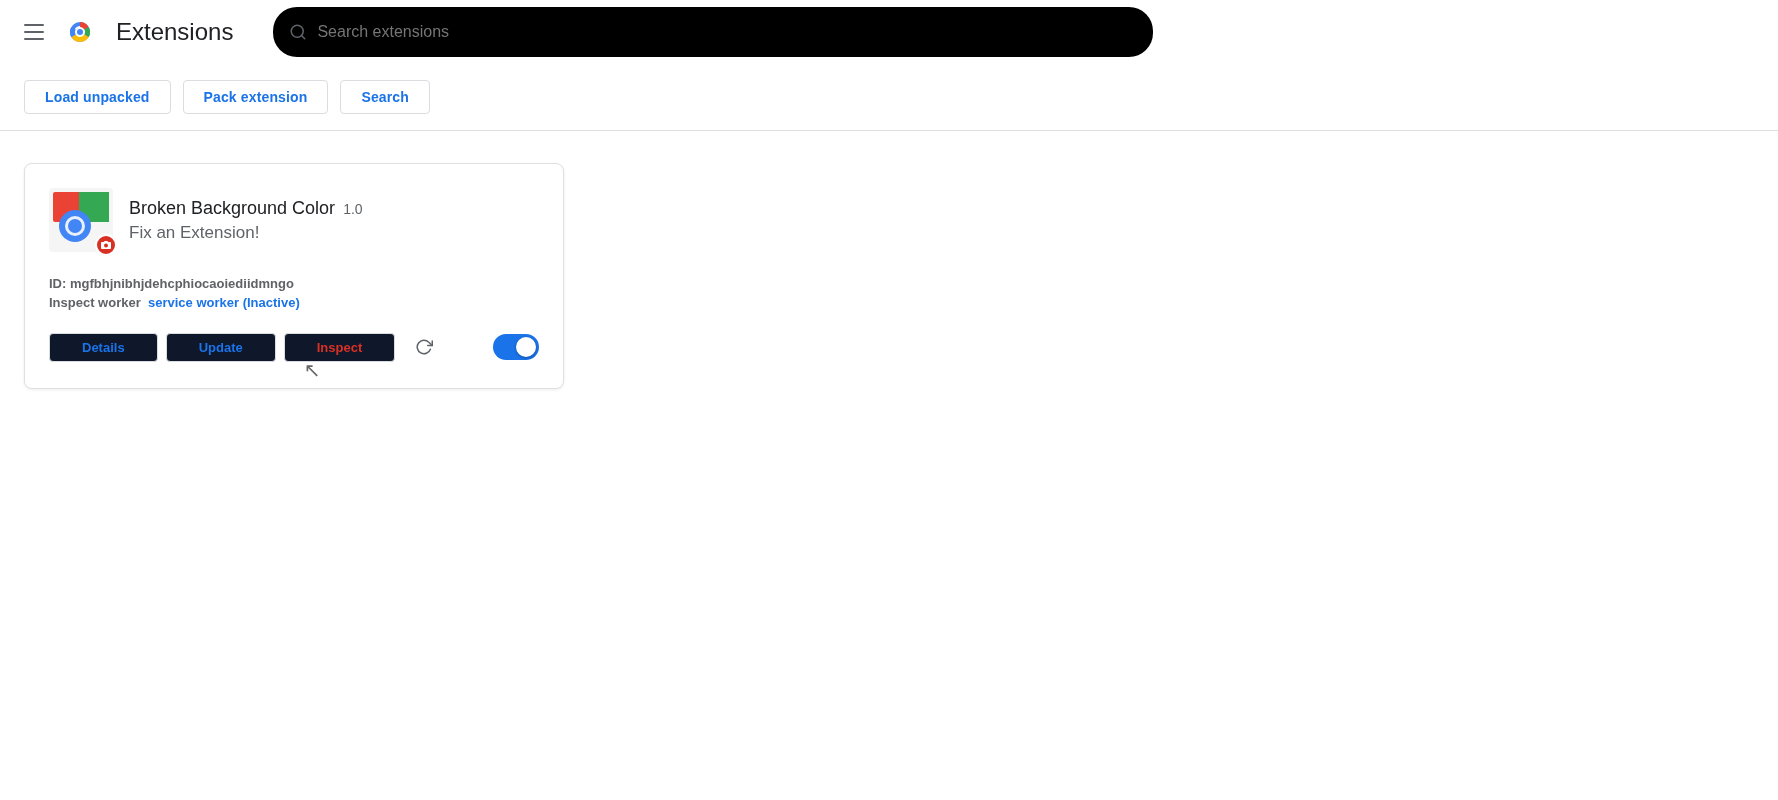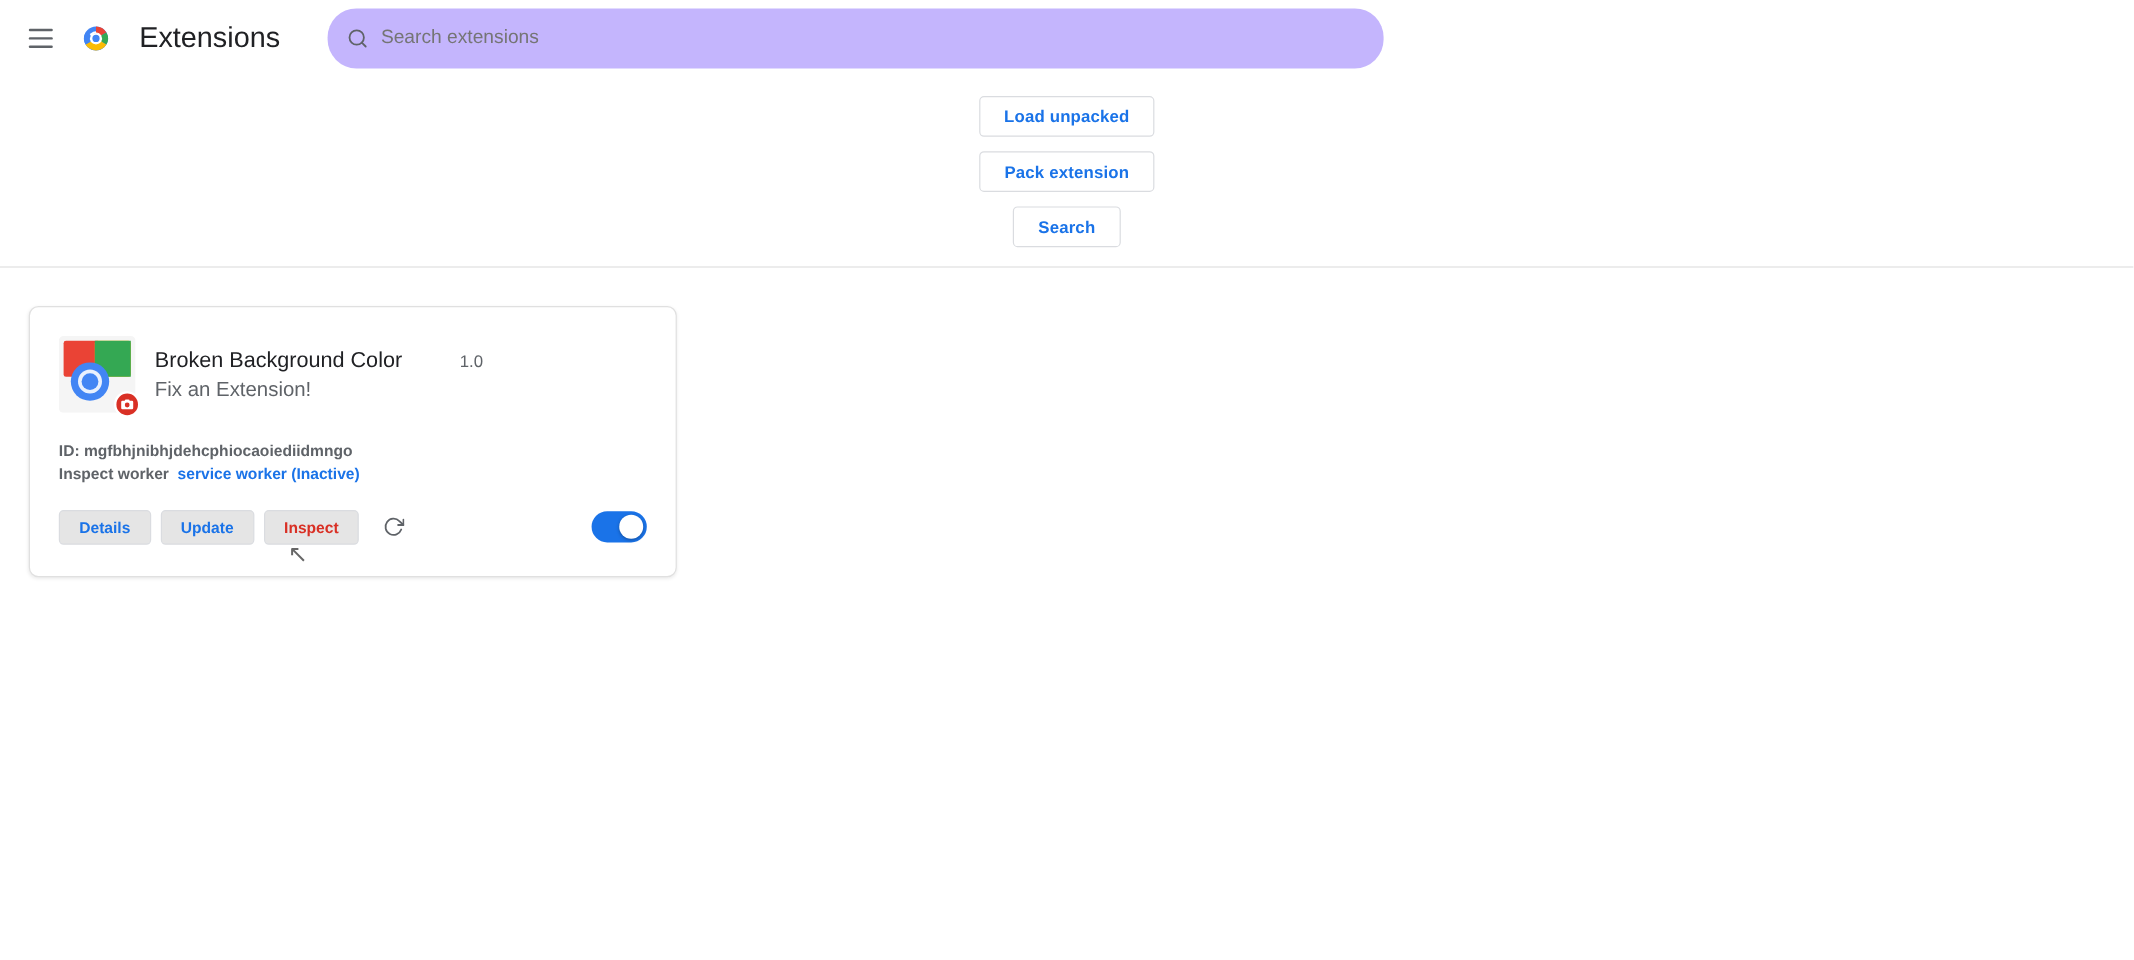--- a/index.html
+++ b/index.html
@@ -65,21 +65,21 @@
 
     .search-container {
       flex: 1;
       max-width: 880px;
       margin: 0 40px;
     }
 
     .search-bar {
       display: flex;
       align-items: center;
-      background: #c4b5fd;
+      background: #000000;
       border-radius: 24px;
       padding: 16px 16px;
       gap: 10px;
       width: 100%;
     }
 
     .search-icon-svg {
       color: #5f6368;
       flex-shrink: 0;
     }
@@ -93,21 +93,20 @@
       width: 100%;
     }
 
     
     .toolbar {
       display: flex;
       align-items: center;
       padding: 16px 24px;
       gap: 12px;
       border-bottom: 1px solid #e0e0e0;
-      flex-direction: column;
     }
 
     .toolbar-btn {
       border: 1px solid #dadce0;
       background: #ffffff;
       color: #1a73e8;
       font-size: 14px;
       font-weight: 600;
       padding: 8px 20px;
       border-radius: 4px;
@@ -183,21 +182,20 @@
 
     .ext-name {
       font-size: 18px;
       font-weight: 500;
       color: #202124;
     }
 
     .ext-version {
       font-size: 14px;
       color: #5f6368;
-      margin-left: 40px;
     }
 
     .ext-description {
       font-size: 17px;
       color: #5f6368;
       margin-bottom: 0;
     }
 
     .card-meta {
       margin-bottom: 20px;
@@ -224,25 +222,25 @@
 
     
     .card-actions {
       display: flex;
       align-items: center;
       gap: 8px;
     }
 
     .action-btn {
       border: 1px solid #dadce0;
-      background: #e5e5e5;
+      background: #0f172a;
       color: #1a73e8;
       font-size: 13px;
       font-weight: 600;
-      padding: 6px 16px;
+      padding: 6px 32px;
       border-radius: 4px;
       cursor: pointer;
     }
 
     .action-btn.errors {
       color: #d93025;
       border-color: #dadce0;
     }
 
     .reload-btn {

